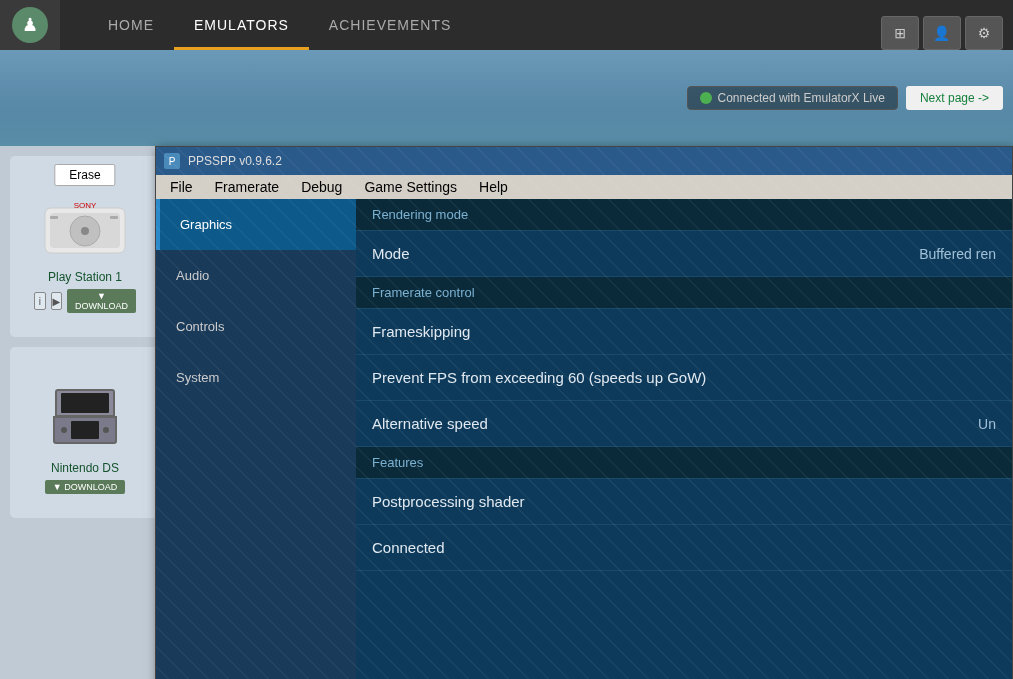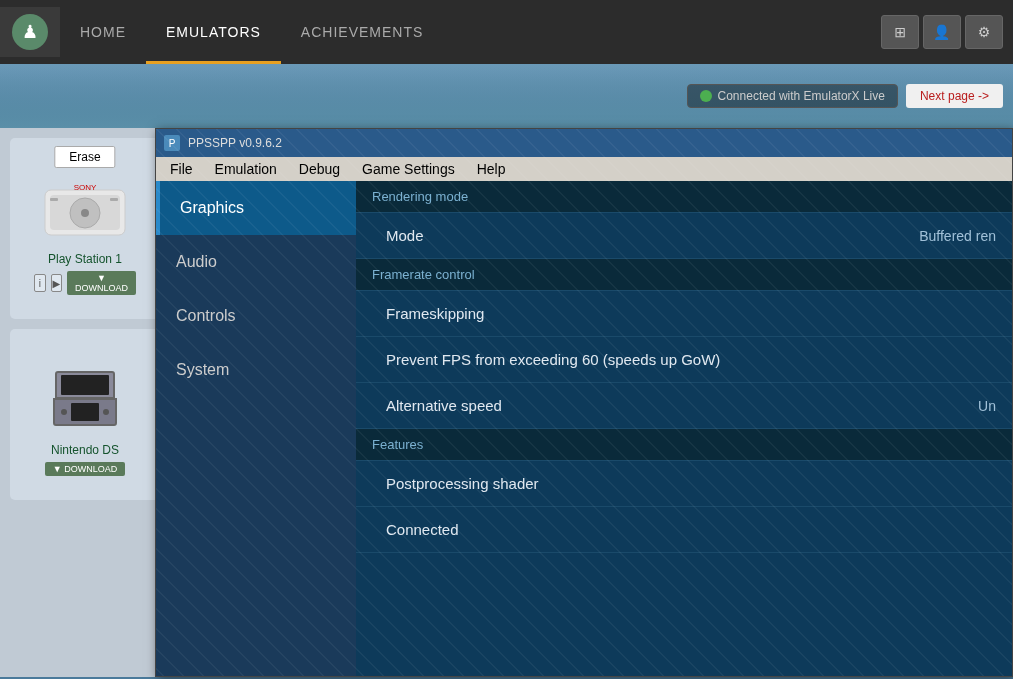--- a/index.html
+++ b/index.html
@@ -1,21 +1,21 @@
 <!DOCTYPE html>
 <html><head>
   <meta charset="utf-8">
   <style>
     * { margin: 0; padding: 0; box-sizing: border-box; }
     body { width: 1013px; height: 679px; overflow: hidden; font-family: Arial, sans-serif; background: #4a7a9b; position: relative; }
 
     
     .top-nav {
-      width: 100%; height: 64px; background: #2c2c2c; display: flex; align-items: center;
-      position: relative; z-index: 10;
+      width: 100%; height: 50px; background: #2c2c2c; display: flex; align-items: flex-end;
+      position: relative; z-index: 10; gap: 28px;
     }
     .nav-logo {
       width: 60px; height: 50px; background: #3a3a3a; display: flex; align-items: center; justify-content: center;
     }
     .nav-logo-icon {
       width: 36px; height: 36px; background: #5a8a6a; border-radius: 50%; display: flex; align-items: center; justify-content: center;
     }
     .nav-logo-icon::after { content: '♟'; font-size: 18px; color: white; }
     .nav-items { display: flex; align-items: center; flex: 1; height: 100%; }
     .nav-item {
@@ -27,40 +27,40 @@
       content: ''; position: absolute; bottom: 0; left: 0; right: 0; height: 3px; background: #e8a020;
     }
     .nav-right { display: flex; align-items: center; gap: 4px; padding-right: 10px; }
     .nav-btn {
       width: 38px; height: 34px; background: #555; border: 1px solid #666; border-radius: 3px;
       display: flex; align-items: center; justify-content: center; cursor: pointer; color: #ccc; font-size: 14px;
     }
 
     
     .banner {
-      width: 100%; height: 64px; background: linear-gradient(to bottom, #6b9ab8, #4a7a9b);
+      width: 100%; height: 96px; background: linear-gradient(to bottom, #6b9ab8, #4a7a9b);
       position: relative; overflow: hidden; display: flex; align-items: flex-end;
     }
     .banner-scenery {
       width: 100%; height: 60px; position: absolute; bottom: 0;
       background: linear-gradient(to bottom, transparent, #5a8fa8);
     }
     .banner-status {
       position: absolute; right: 10px; top: 50%; transform: translateY(-50%);
       display: flex; align-items: center; gap: 8px;
     }
     .status-badge {
       background: rgba(0,0,0,0.4); border: 1px solid #555; border-radius: 4px;
       padding: 4px 12px; display: flex; align-items: center; gap: 6px;
       color: #ccc; font-size: 12px;
     }
     .status-dot { width: 12px; height: 12px; background: #4caf50; border-radius: 50%; }
     .next-page-btn {
       background: #f0f0f0; border: none; border-radius: 3px; padding: 5px 14px;
-      font-size: 12px; cursor: pointer; color: #b91c1c;
+      font-size: 12px; cursor: pointer; color: #15803d;
     }
     .erase-btn {
       background: white; border: 1px solid #aaa; padding: 3px 14px; font-size: 12px;
       border-radius: 2px; cursor: pointer; position: absolute; top: 8px; left: 50%; transform: translateX(-50%);
     }
 
     
     .main-content {
       display: flex; height: calc(679px - 50px - 80px); position: relative;
     }
@@ -108,37 +108,37 @@
     .menu-item {
       padding: 2px 10px; font-size: 14px; color: #000; cursor: pointer;
     }
     .window-body { display: flex; flex: 1; overflow: hidden; }
 
     
     .settings-sidebar {
       width: 200px; background: #1a3a5a; display: flex; flex-direction: column;
     }
     .settings-item {
-      padding: 18px 20px; color: #ccc; font-size: 16px; cursor: pointer; position: relative;
+      padding: 18px 20px; color: #ccc; font-size: 13px; cursor: pointer; position: relative;
     }
     .settings-item.active {
       background: #0d5a8a; color: white; border-left: 4px solid #2a8aca;
     }
 
     
     .settings-content { flex: 1; background: #0d3a5a; overflow-y: auto; }
     .settings-section-header {
       padding: 8px 16px; font-size: 13px; color: #7ab0d0; background: #0a2a3a;
       border-bottom: 1px solid #1a4a6a;
     }
     .settings-row {
       display: flex; align-items: center; justify-content: space-between;
       padding: 14px 16px; border-bottom: 1px solid #1a4a6a; cursor: pointer;
     }
-    .settings-row-label { color: #e0e8f0; font-size: 15px; margin-left: 14px; }
+    .settings-row-label { color: #e0e8f0; font-size: 15px; }
     .settings-row-value { color: #a0c0d8; font-size: 14px; }
     
     .nds-top { width: 60px; height: 28px; background: #8a8a9a; border-radius: 3px 3px 0 0; border: 2px solid #666; }
     .nds-bottom { width: 64px; height: 28px; background: #7a7a8a; border-radius: 0 0 3px 3px; border: 2px solid #666; margin-top: -1px; display: flex; align-items: center; justify-content: center; gap: 4px; }
     .nds-btn { width: 6px; height: 6px; background: #555; border-radius: 50%; }
 
     
     .bg-pattern {
       position: absolute; right: 0; top: 0; width: 100%; height: 100%;
       opacity: 0.05; background-image: repeating-linear-gradient(45deg, #fff 0, #fff 1px, transparent 0, transparent 50%);
@@ -225,21 +225,21 @@
 
   <div class="ppsspp-window">
 
     <div class="window-titlebar">
       <div class="window-icon">P</div>
       <span>PPSSPP v0.9.6.2</span>
     </div>
 
     <div class="window-menubar">
       <div class="menu-item">File</div>
-      <div class="menu-item">Emulation</div>
+      <div class="menu-item">Framerate</div>
       <div class="menu-item">Debug</div>
       <div class="menu-item">Game Settings</div>
       <div class="menu-item">Help</div>
     </div>
 
     <div class="window-body">
 
       <div class="settings-sidebar">
         <div class="settings-item active">Graphics</div>
         <div class="settings-item">Audio</div>

